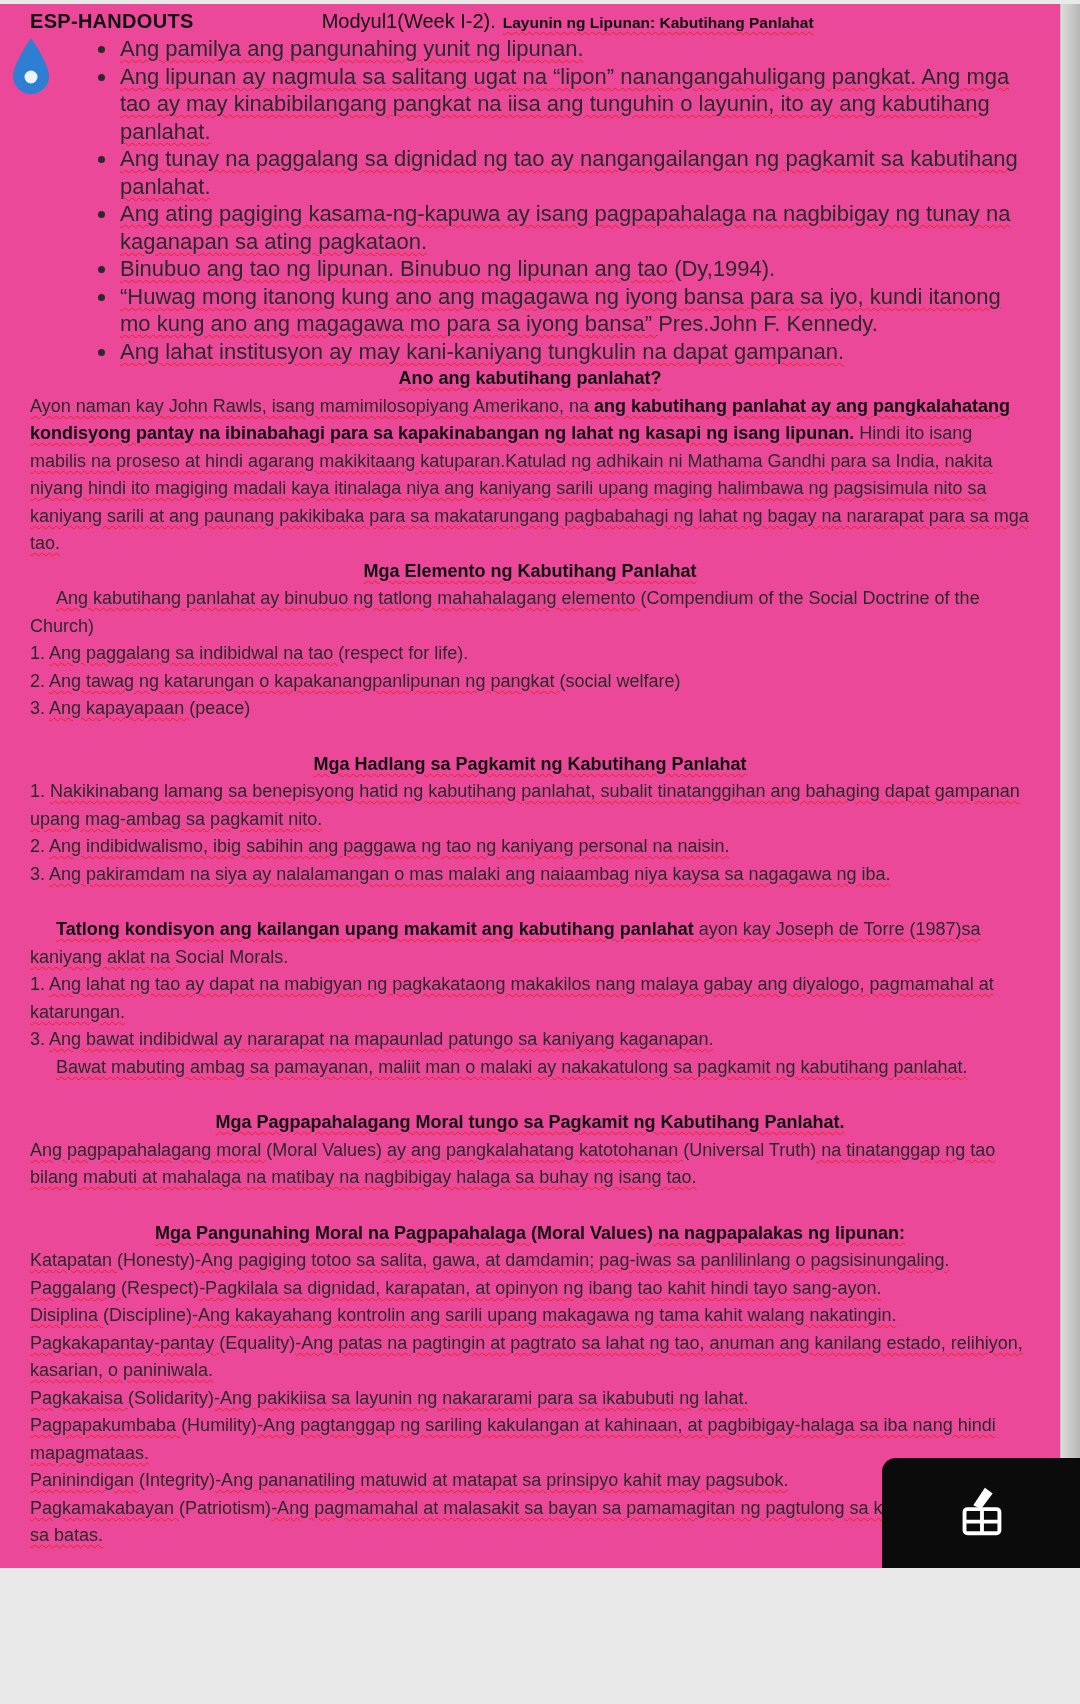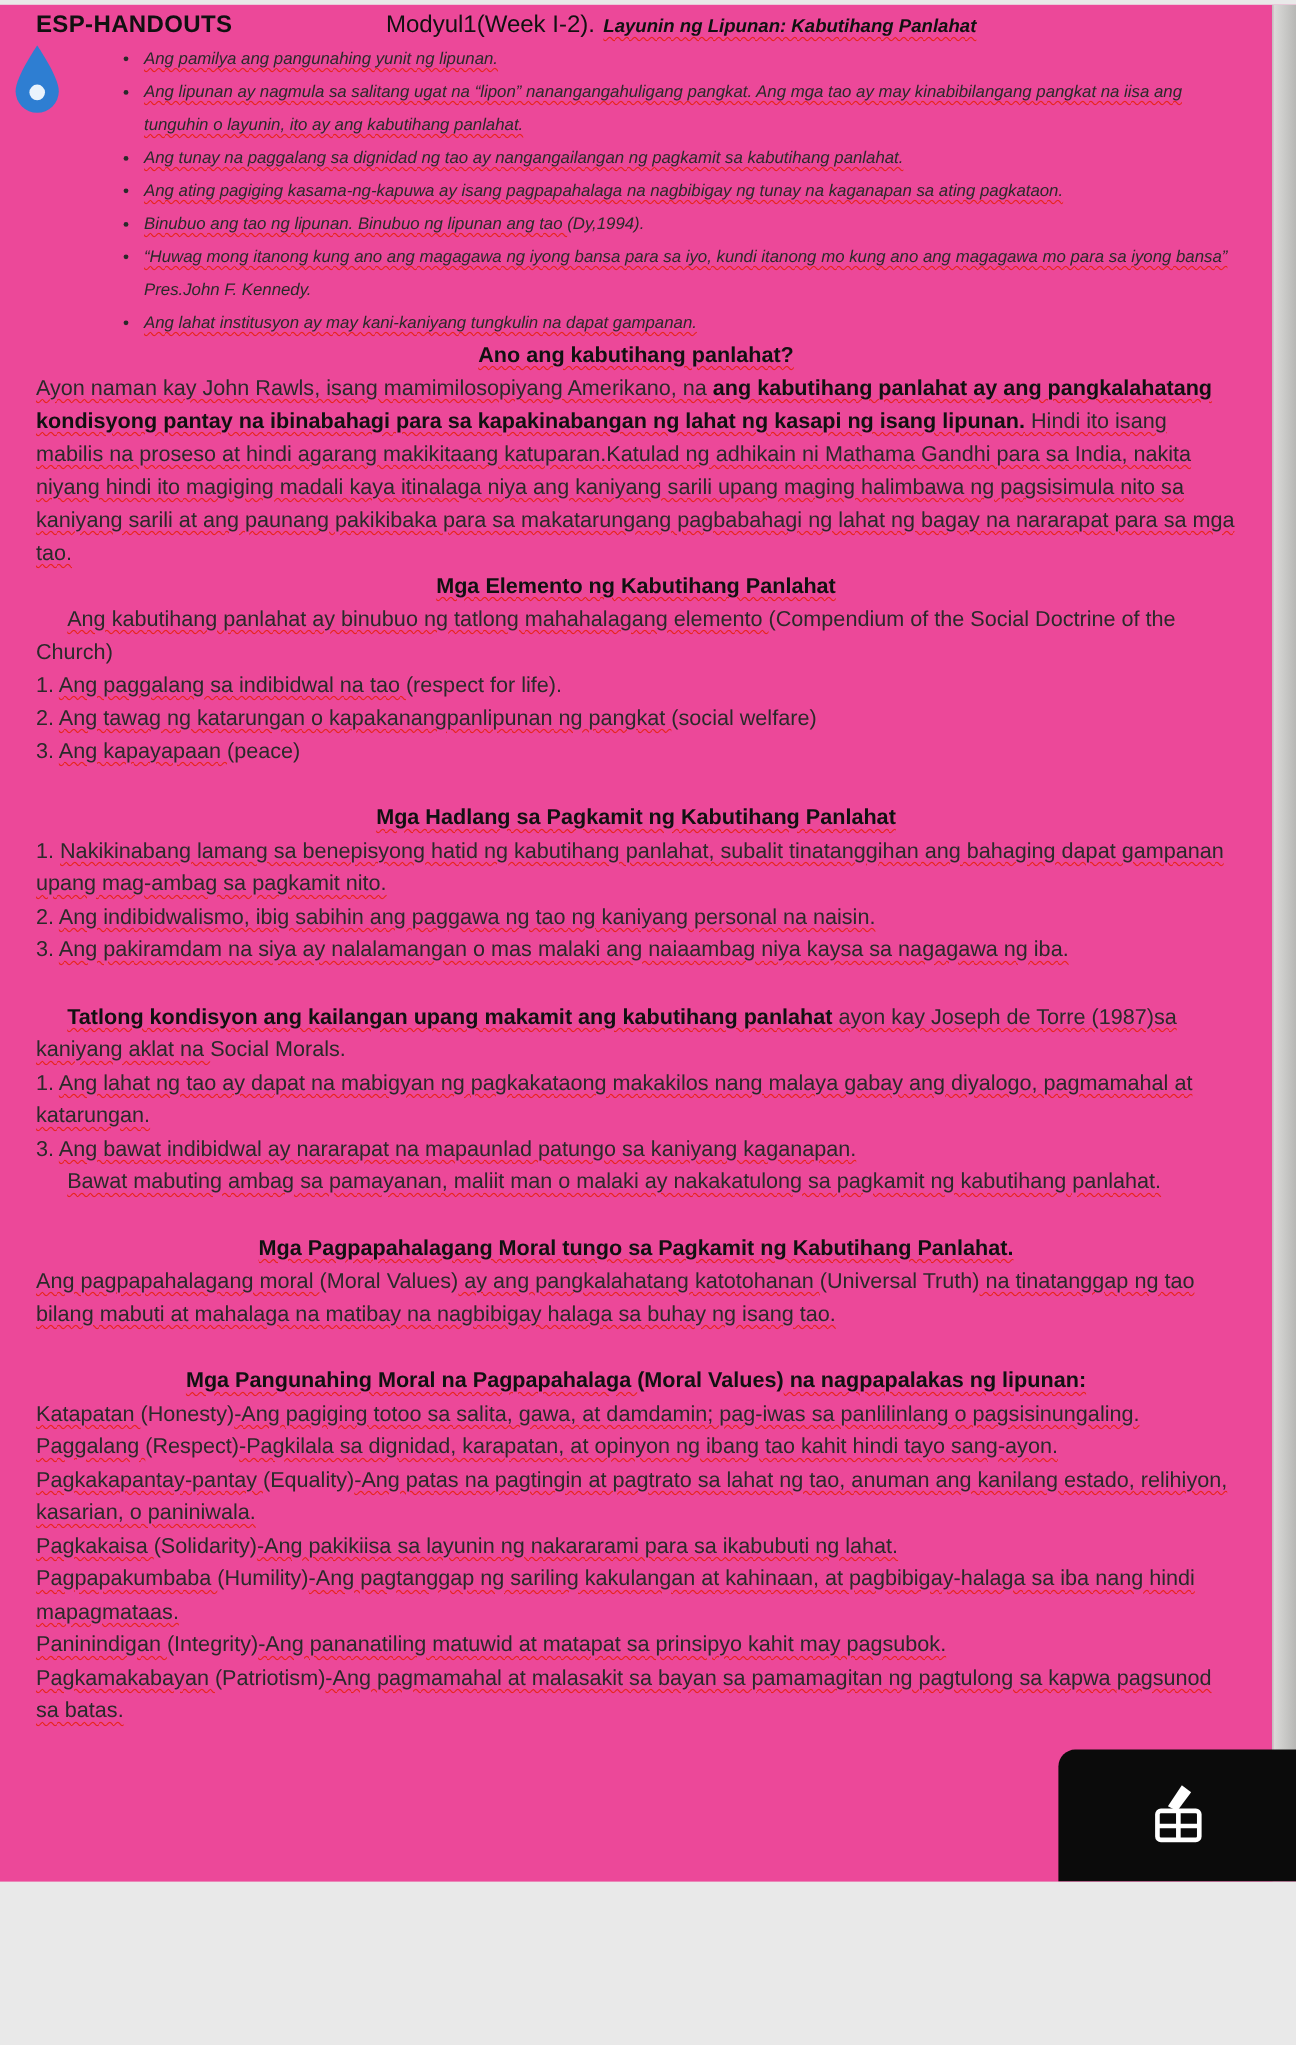--- a/index.html
+++ b/index.html
@@ -20,24 +20,24 @@
     z-index:2;
   }
   .doc {
     position:relative;
     padding:6px 50px 0 30px;
     z-index:1;
   }
   .header-row { display:flex; align-items:baseline; white-space:nowrap; }
   .h-left  { font-weight:bold; font-size:20px; letter-spacing:.3px; color:#111; }
   .h-center{ font-weight:normal; font-size:20px; color:#111; margin-left:128px; }
-  .h-sub   { font-weight:bold; font-size:15.5px; color:#111; margin-left:7px;font-style:italic; }
+  .h-sub   { font-weight:bold; font-size:15.5px; color:#111; margin-left:7px; }
   p { margin:0; font-size:18px; line-height:27.5px; }
   ul.bullets { margin:2px 0 0 0; padding-left:88px; list-style:disc outside; }
-  ul.bullets li { font-size:14px; line-height:27.5px; padding-left:2px;font-style:italic; }
+  ul.bullets li { font-size:22px; line-height:27.5px; padding-left:2px; }
   .heading { font-weight:bold; color:#111;text-align:center; }
   .b { font-weight:bold; color:#111; }
   .gap { margin-top:28px; }
   .indent { text-indent:26px; }
   .sq {
     text-decoration-line:underline;
     text-decoration-style:wavy;
     text-decoration-thickness:1px;
     text-underline-offset:3px;
   }
@@ -96,20 +96,21 @@
       <p class="para"><span>3. </span><span class="sq">Ang pakiramdam na siya ay nalalamangan o mas malaki ang naiaambag niya kaysa sa nagagawa ng iba.</span></p>
       <p class="para indent gap"><span class="b sq">Tatlong kondisyon ang kailangan upang makamit ang kabutihang panlahat</span><span class="sq"> ayon kay Joseph de Torre (1987)sa kaniyang aklat na </span><span>Social Morals.</span></p>
       <p class="para"><span>1. </span><span class="sq">Ang lahat ng tao ay dapat na mabigyan ng pagkakataong makakilos nang malaya gabay ang diyalogo, pagmamahal at katarungan.</span></p>
       <p class="para"><span>3. </span><span class="sq">Ang bawat indibidwal ay nararapat na mapaunlad patungo sa kaniyang kaganapan.</span></p>
       <p class="para indent"><span class="sq">Bawat mabuting ambag sa pamayanan, maliit man o malaki ay nakakatulong sa pagkamit ng kabutihang panlahat.</span></p>
       <p class="heading gap"><span class="b sq">Mga Pagpapahalagang Moral tungo sa Pagkamit ng Kabutihang Panlahat.</span></p>
       <p class="para"><span class="sq">Ang pagpapahalagang moral </span><span>(Moral Values)</span><span class="sq"> ay ang pangkalahatang katotohanan </span><span>(Universal Truth)</span><span class="sq"> na tinatanggap ng tao bilang mabuti at mahalaga na matibay na nagbibigay halaga sa buhay ng isang tao.</span></p>
       <p class="heading gap"><span class="b sq">Mga Pangunahing Moral na Pagpapahalaga </span><span class="b">(Moral Values)</span><span class="b sq"> na nagpapalakas ng lipunan:</span></p>
       <p class="para"><span class="sq">Katapatan </span><span>(Honesty)</span><span class="sq">-Ang pagiging totoo sa salita, gawa, at damdamin; pag-iwas sa panlilinlang o pagsisinungaling.</span></p>
       <p class="para"><span class="sq">Paggalang </span><span>(Respect)</span><span class="sq">-Pagkilala sa dignidad, karapatan, at opinyon ng ibang tao kahit hindi tayo sang-ayon.</span></p>
+      <p class="para"><span class="sq">Disiplina </span><span>(Discipline)</span><span class="sq">-Ang kakayahang kontrolin ang sarili upang makagawa ng tama kahit walang nakatingin.</span></p>
       <p class="para"><span class="sq">Pagkakapantay-pantay </span><span>(Equality)</span><span class="sq">-Ang patas na pagtingin at pagtrato sa lahat ng tao, anuman ang kanilang estado, relihiyon, kasarian, o paniniwala.</span></p>
       <p class="para"><span class="sq">Pagkakaisa </span><span>(Solidarity)</span><span class="sq">-Ang pakikiisa sa layunin ng nakararami para sa ikabubuti ng lahat.</span></p>
       <p class="para"><span class="sq">Pagpapakumbaba </span><span>(Humility)</span><span class="sq">-Ang pagtanggap ng sariling kakulangan at kahinaan, at pagbibigay-halaga sa iba nang hindi mapagmataas.</span></p>
       <p class="para"><span class="sq">Paninindigan </span><span>(Integrity)</span><span class="sq">-Ang pananatiling matuwid at matapat sa prinsipyo kahit may pagsubok.</span></p>
       <p class="para"><span class="sq">Pagkamakabayan </span><span>(Patriotism)</span><span class="sq">-Ang pagmamahal at malasakit sa bayan sa pamamagitan ng pagtulong sa kapwa </span><span class="sq">pagsunod sa batas.</span></p>
     </div>
 
   <div class="float-tool">
     <span>
       <svg viewBox="0 0 64 64" width="62" height="62" aria-hidden="true">

